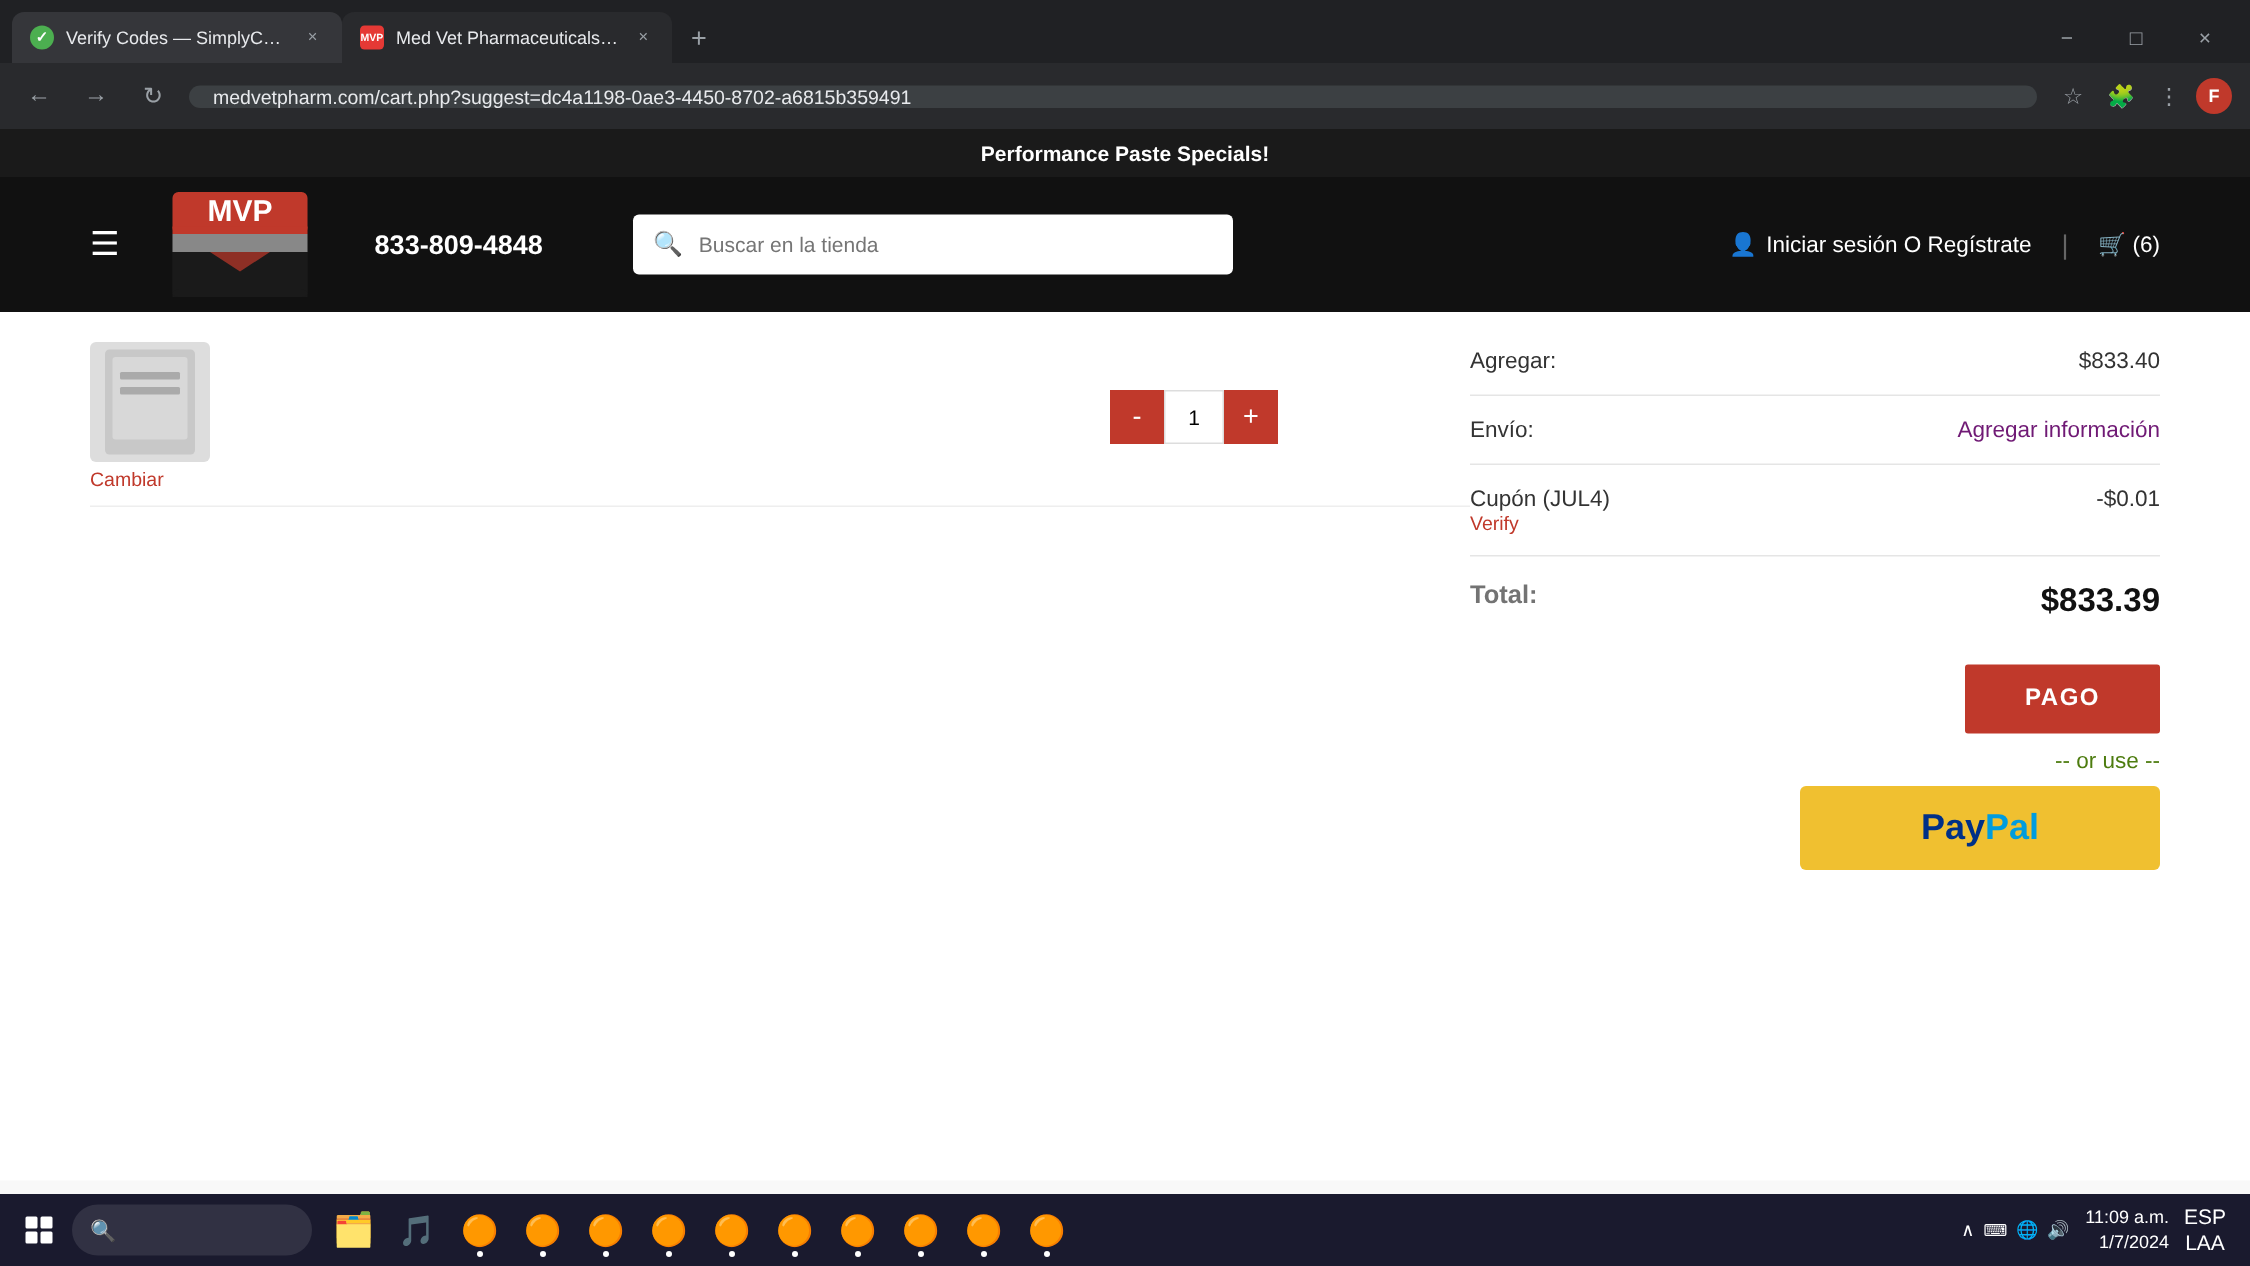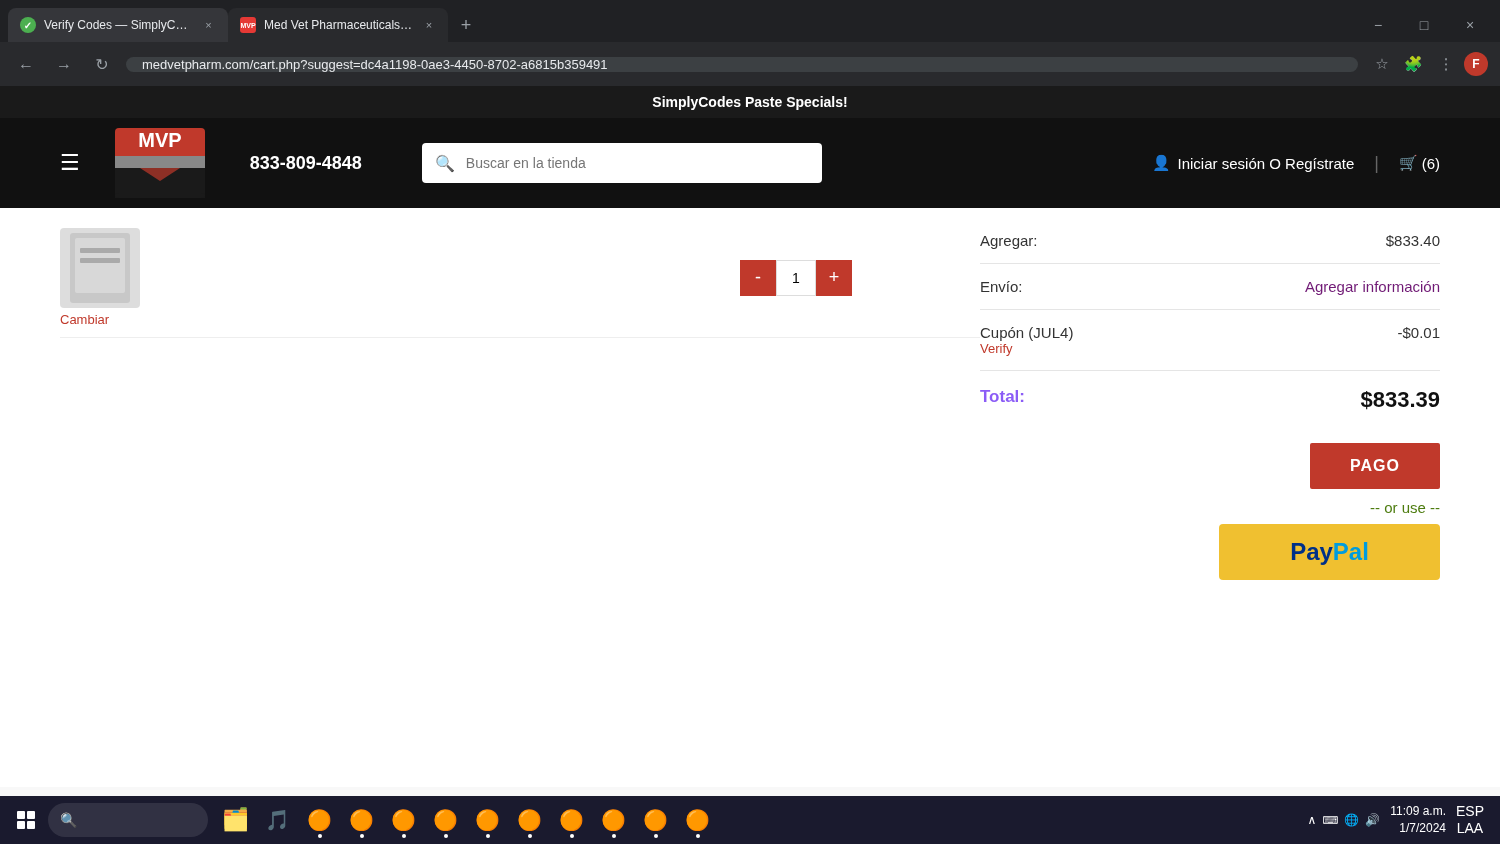--- a/index.html
+++ b/index.html
@@ -320,21 +320,21 @@
     .coupon-remove-link {
       color: #c0392b;
       text-decoration: none;
       cursor: pointer;
       display: block;
       font-size: 13px;
     }
     .total-label {
       font-size: 17px;
       font-weight: bold;
-      color: #8b5cf6;
+      color: #737373;
     }
     .total-value {
       font-size: 22px;
       font-weight: bold;
       color: #111;
     }
     .pago-btn {
       background: #c0392b;
       color: white;
       border: none;
@@ -356,21 +356,21 @@
     }
     .paypal-btn {
       background: #f0c030;
       border: none;
       border-radius: 4px;
       padding: 14px 30px;
       cursor: pointer;
       display: flex;
       align-items: center;
       justify-content: center;
-      width: 221px;
+      width: 240px;
       margin-left: auto;
     }
     .paypal-text {
       font-size: 24px;
       font-weight: bold;
       color: #003087;
     }
     .paypal-text span {
       color: #009cde;
     }
@@ -525,21 +525,21 @@
       <div class="browser-action-btn">🧩</div>
       <div class="browser-action-btn">⋮</div>
       <div class="user-avatar">F</div>
     </div>
   </div>
 </div>
 
 <div class="site-wrapper">
 
   <div class="announcement-bar">
-    <span>SimplyCodes Paste Specials!</span>
+    <span>Performance Paste Specials!</span>
   </div>
 
   <div class="site-header">
     <div class="hamburger">☰</div>
 
     <div class="logo-container">
       <svg width="100" height="80" viewBox="0 0 100 80">
 
         <rect x="5" y="5" width="90" height="70" rx="4" fill="#1a1a1a"></rect>
 

